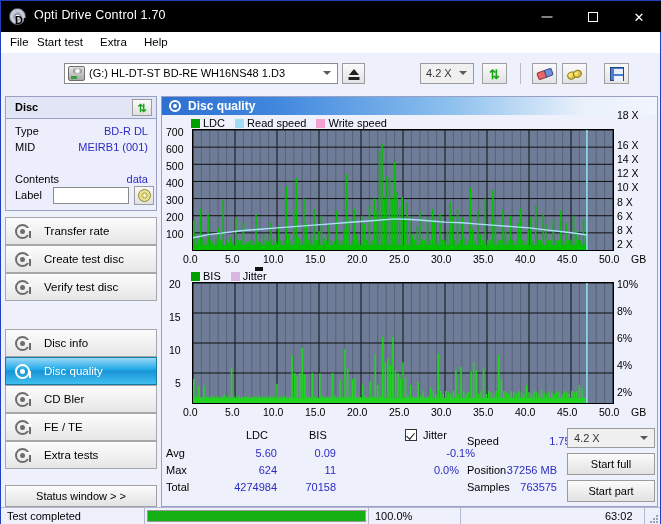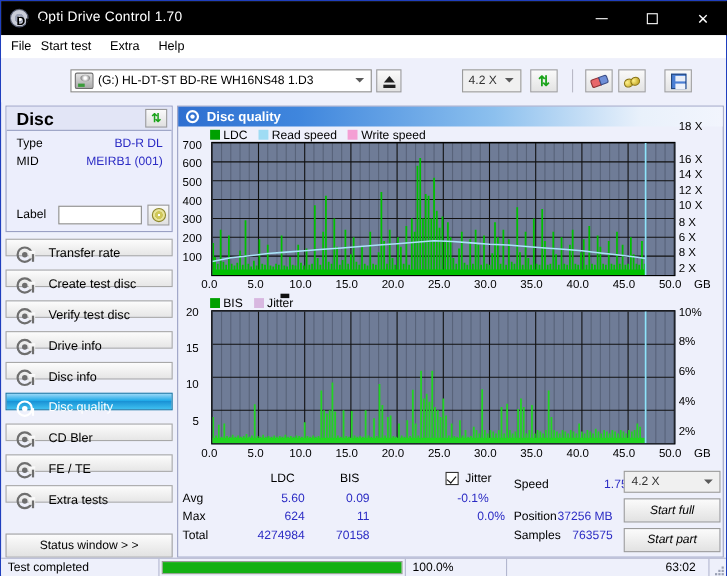--- a/index.html
+++ b/index.html
@@ -78,36 +78,36 @@
   .floppy{position:absolute;left:5px;top:3px;width:14px;height:14px;background:#4b7fd4;
      border:1px solid #23477e;box-sizing:border-box;}
   .floppy .sh{position:absolute;left:2.5px;top:1px;width:9px;height:5px;background:#e9eef8;}
   .floppy .lb{position:absolute;left:2.5px;top:7.5px;width:9px;height:5px;background:#eef2fa;}
 
   
   .disc-panel{position:absolute;left:4px;top:95px;width:152px;height:115px;background:#eceefc;
      border:1px solid #9aa0c4;box-sizing:border-box;}
   .disc-head{position:absolute;left:0;top:0;width:150px;height:22px;background:#e2e5f6;
      border-bottom:1px solid #9aa0c4;box-sizing:border-box;}
-  .disc-head .t{position:absolute;left:9px;top:4px;font-weight:bold;font-size:16px;color:#000;}
+  .disc-head .t{position:absolute;left:9px;top:4px;font-weight:bold;font-size:11px;color:#000;}
   .disc-refresh{position:absolute;right:4px;top:2px;width:20px;height:17px;
      background:linear-gradient(#fafafa,#e0e0e0);border:1px solid #9b9b9b;box-sizing:border-box;}
   .drow{position:absolute;left:0;width:150px;height:16px;}
   .drow .k{position:absolute;left:9px;top:0;color:#000;font-size:11px;}
   .drow .v{position:absolute;right:8px;top:0;color:#2b2bc4;font-size:11px;}
   .label-input{position:absolute;left:47px;top:90px;width:76px;height:17px;background:#fff;
      border:1px solid #8a8a8a;box-sizing:border-box;}
   .label-disc{position:absolute;left:128px;top:89px;width:20px;height:19px;
      background:linear-gradient(#fafafa,#e0e0e0);border:1px solid #9b9b9b;box-sizing:border-box;}
   .label-disc:after{content:"";position:absolute;left:3px;top:2px;width:13px;height:13px;border-radius:50%;
      background:radial-gradient(circle at 50% 50%,#fff 0 15%,#cfc75a 18% 44%,#e8e39a 46% 75%,#b5ab3f 78% 100%);
      border:1px solid #8d862c;box-sizing:border-box;}
 
   
-  .sbtn{position:absolute;left:4px;width:152px;height:16px;
+  .sbtn{position:absolute;left:4px;width:152px;height:28px;
      background:linear-gradient(#fcfcfc,#e6e6e6);border:1px solid #a8a8a8;box-sizing:border-box;}
   .sbtn.sel{background:linear-gradient(#9ad8f7,#1ea9e8 45%,#1a93d6 50%,#3fc0f0);border:1px solid #1878a8;}
   .sbtn .lab{position:absolute;left:38px;top:7px;font-size:11.5px;color:#000;}
   .sbtn.sel .lab{color:#fff;}
   .sico{position:absolute;left:9px;top:6px;width:16px;height:16px;}
   .sico .ring{position:absolute;left:0;top:0;width:15px;height:15px;border-radius:50%;
      border:2.6px solid #6e6e6e;box-sizing:border-box;}
   .sbtn.sel .sico .ring{border-color:#fff;}
   .sico .gap{position:absolute;right:-1px;top:4px;width:6px;height:7px;background:linear-gradient(#fcfcfc,#e6e6e6);}
   .sbtn.sel .sico .gap{background:transparent;}
@@ -139,21 +139,21 @@
   .st{position:absolute;font-size:11px;color:#000;white-space:nowrap;}
   .stv{position:absolute;font-size:11px;color:#2b2bc4;white-space:nowrap;text-align:right;}
   .chk{position:absolute;left:404px;top:428px;width:12px;height:12px;background:#fff;border:1px solid #333;
      box-sizing:border-box;}
   .chk:after{content:"";position:absolute;left:2px;top:1px;width:4px;height:7px;border:solid #111;
      border-width:0 1.6px 1.6px 0;transform:rotate(40deg);}
   .speed2{position:absolute;left:566px;top:427px;width:88px;height:20px;background:#f0f0f0;
      border:1px solid #9b9b9b;box-sizing:border-box;}
   .speed2 .t{position:absolute;left:6px;top:3px;font-size:11px;color:#333;}
   .sbig{position:absolute;left:566px;width:88px;height:22px;background:linear-gradient(#fbfbfb,#e2e2e2);
-     border:1px solid #9b9b9b;box-sizing:border-box;font-style:italic;}
+     border:1px solid #9b9b9b;box-sizing:border-box;}
   .sbig .t{position:absolute;left:50%;top:4px;transform:translateX(-50%);font-size:11px;color:#000;white-space:nowrap;}
 
   
   .statusbar{position:absolute;left:0;top:506px;width:659px;height:17px;background:#eef0fb;
      border-top:1px solid #b3b7cf;box-sizing:border-box;}
   .sb-cell{position:absolute;top:0;height:16px;border-right:1px solid #b3b7cf;box-sizing:border-box;}
   .sb-text{position:absolute;top:2px;font-size:11px;color:#000;white-space:nowrap;}
   .progress{position:absolute;left:146px;top:2px;width:219px;height:12px;background:#fff;border:1px solid #9b9b9b;
      box-sizing:border-box;}
   .progress .fill{position:absolute;left:0;top:0;height:10px;background:#14b014;}
@@ -233,20 +233,24 @@
         </div>
     </div>
     <div class="drow" style="top:28px;">
       <span class="k">Type</span>
       <span class="v">BD-R DL</span>
     </div>
     <div class="drow" style="top:44px;">
       <span class="k">MID</span>
       <span class="v">MEIRB1 (001)</span>
     </div>
+    <div class="drow" style="top:76px;">
+      <span class="k">Contents</span>
+      <span class="v">data</span>
+    </div>
     <div class="drow" style="top:92px;">
       <span class="k">Label</span>
     </div>
     <div class="label-input"></div>
     <div class="label-disc"></div>
   </div>
 
   <div class="sbtn" style="top:216px;">
     <div class="sico">
         <div class="ring"></div>
@@ -266,29 +270,20 @@
     <div class="lab">Create test disc</div>
   </div>
   <div class="sbtn" style="top:272px;">
     <div class="sico">
         <div class="ring"></div>
         <div class="gap"></div>
         <div class="dot"></div>
         <div class="tick"></div>
       </div>
     <div class="lab">Verify test disc</div>
-  </div>
-  <div class="sbtn" style="top:300px;">
-    <div class="sico">
-        <div class="ring"></div>
-        <div class="gap"></div>
-        <div class="dot"></div>
-        <div class="tick"></div>
-      </div>
-    <div class="lab">Drive info</div>
   </div>
   <div class="sbtn" style="top:328px;">
     <div class="sico">
         <div class="ring"></div>
         <div class="gap"></div>
         <div class="dot"></div>
         <div class="tick"></div>
       </div>
     <div class="lab">Disc info</div>
   </div>
@@ -547,21 +542,21 @@
 
   <div class="stv" style="left:220px;top:446px;width:56px;">5.60</div>
   <div class="stv" style="left:220px;top:463px;width:56px;">624</div>
   <div class="stv" style="left:200px;top:480px;width:76px;">4274984</div>
   <div class="stv" style="left:285px;top:446px;width:50px;">0.09</div>
   <div class="stv" style="left:285px;top:463px;width:50px;">11</div>
   <div class="stv" style="left:278px;top:480px;width:57px;">70158</div>
 
   <div class="chk"></div>
   <div class="st" style="left:422px;top:428px;">Jitter</div>
-  <div class="stv" style="left:400px;top:446px;width:58px;text-align:center;">-0.1%</div>
+  <div class="stv" style="left:416px;top:446px;width:58px;">-0.1%</div>
   <div class="stv" style="left:400px;top:463px;width:58px;">0.0%</div>
 
   <div class="st" style="left:466px;top:434px;">Speed</div>
   <div class="stv" style="left:498px;top:434px;width:58px;padding-left:24px;">1.75 X</div>
   <div class="st" style="left:466px;top:463px;">Position</div>
   <div class="stv" style="left:490px;top:463px;width:66px;">37256 MB</div>
   <div class="st" style="left:466px;top:480px;">Samples</div>
   <div class="stv" style="left:490px;top:480px;width:66px;">763575</div>
 
   <div class="speed2">

